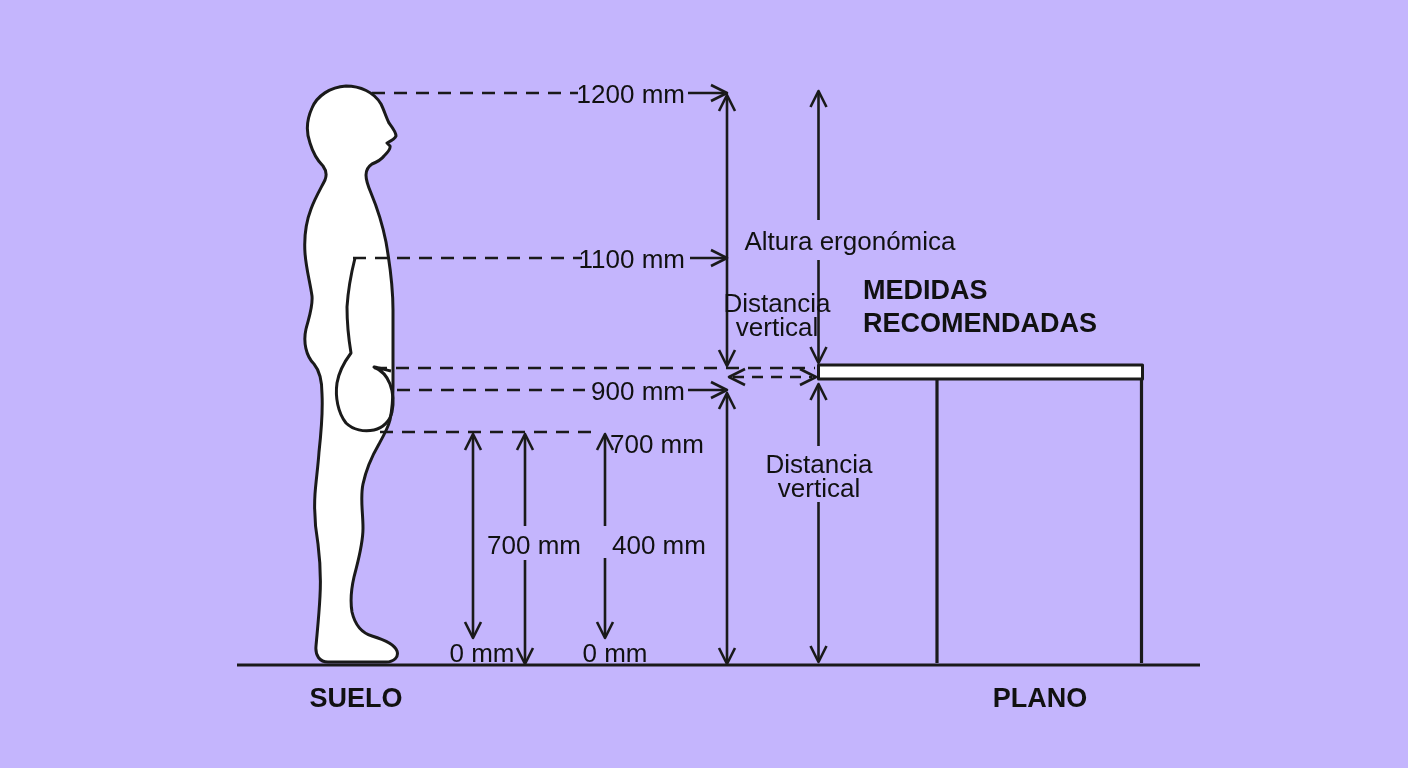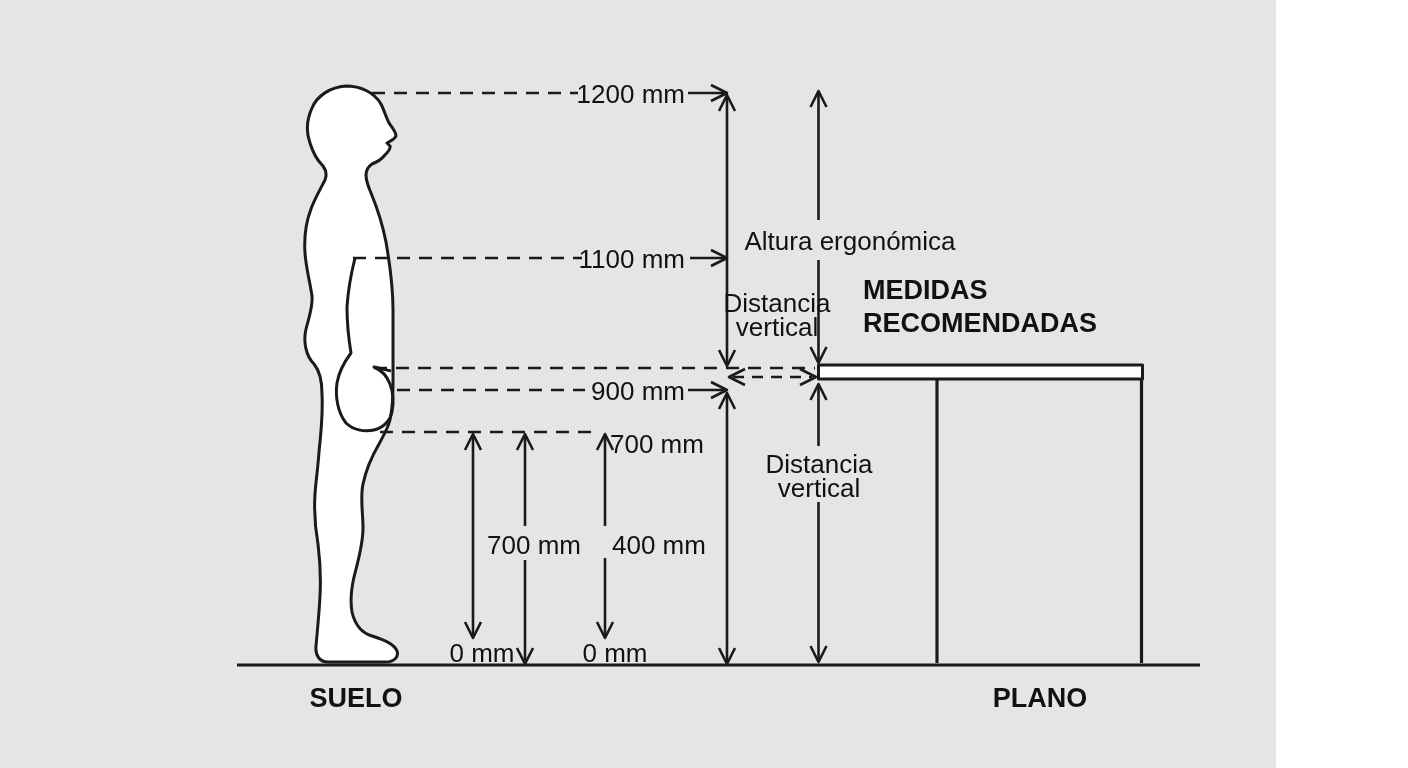--- a/index.html
+++ b/index.html
@@ -1,16 +1,16 @@
 <!DOCTYPE html>
 <html><head>
 <meta charset="utf-8">
 <style>
   html,body{margin:0;padding:0;background:#fff;}
-  #stage{position:relative;width:1276px;height:768px;background:#e5e5e5;overflow:hidden;}
+  #stage{position:relative;width:1408px;height:768px;background:#c4b5fd;overflow:hidden;}
   svg{position:absolute;left:0;top:0;}
   .stroke{fill:none;stroke:#1a1a1a;stroke-width:2.6;stroke-linecap:butt;stroke-linejoin:round;}
   .thick{stroke-width:3.2;}
   .dash{stroke-dasharray:13 9;}
   .hdash{stroke-dasharray:11 8;}
   .fillwhite{fill:#ffffff;stroke:#1a1a1a;stroke-width:3;stroke-linejoin:round;}
   text{font-family:"Liberation Sans","DejaVu Sans",sans-serif;fill:#111111;}
   .lbl{font-size:26px;}
   .ttl{font-size:27px;font-weight:bold;}
   .big{font-size:27px;font-weight:bold;}

